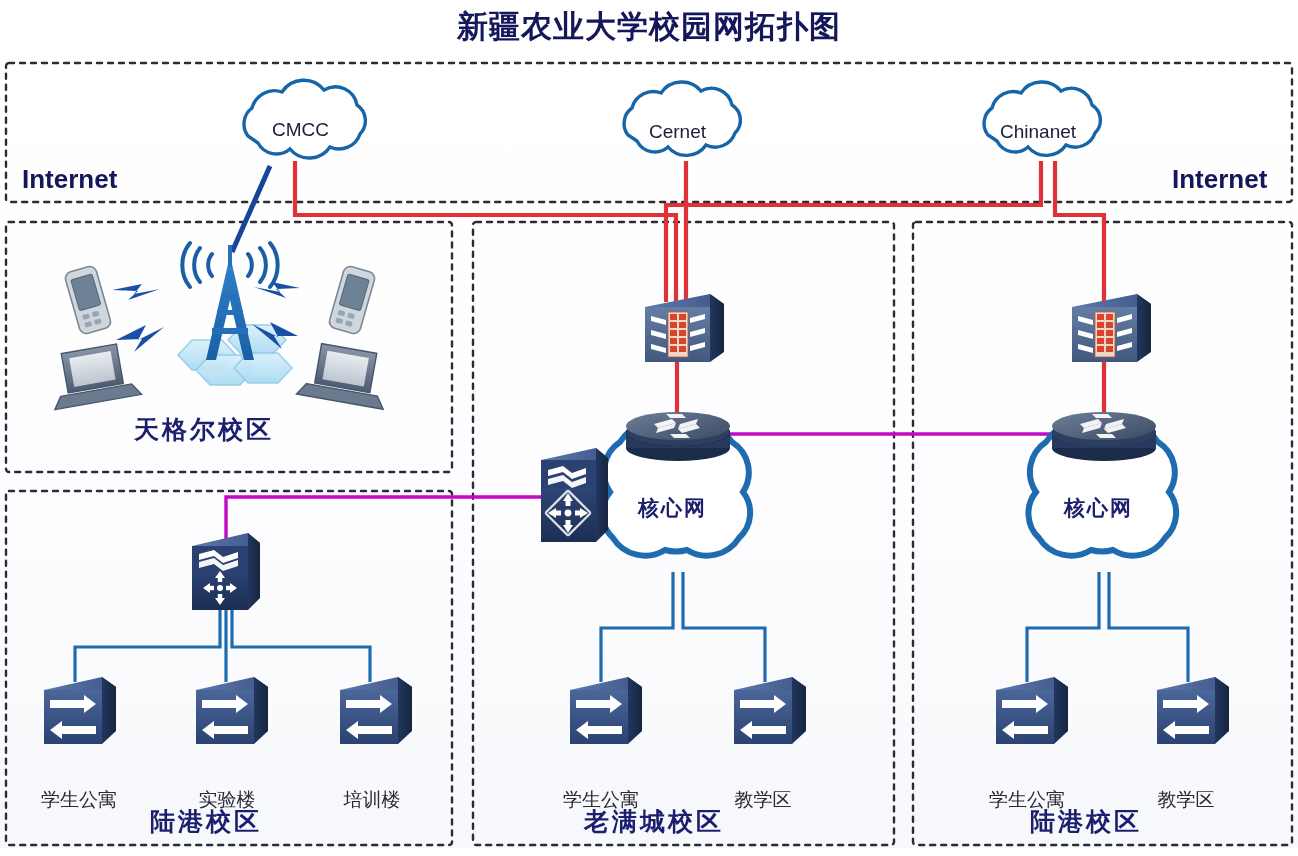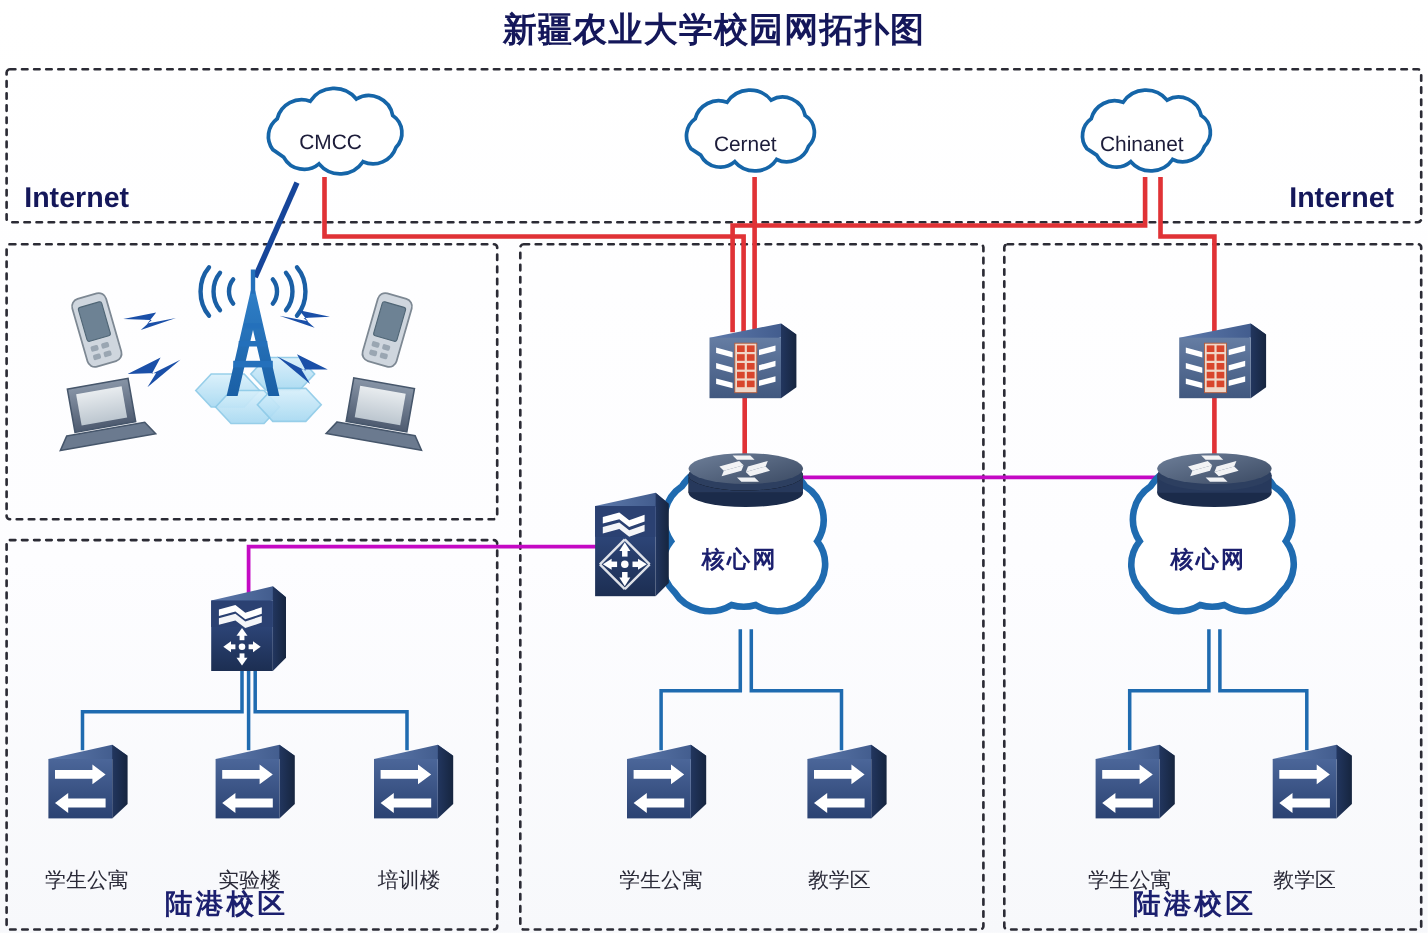--- a/index.html
+++ b/index.html
@@ -402,21 +402,23 @@
   <div class="lbl internet-lbl" style="left:22px;top:164px;">Internet</div>
   <div class="lbl internet-lbl" style="left:1172px;top:164px;">Internet</div>
 
   <div class="lbl cloud-lbl" style="left:272px;top:119px;">CMCC</div>
   <div class="lbl cloud-lbl" style="left:649px;top:121px;">Cernet</div>
   <div class="lbl cloud-lbl" style="left:1000px;top:121px;">Chinanet</div>
 
   <div class="lbl core-lbl" style="left:638px;top:494px;">核心网</div>
   <div class="lbl core-lbl" style="left:1064px;top:494px;">核心网</div>
 
+  <div class="lbl zone-title" style="left:134px;top:413px;">天格尔校区</div>
   <div class="lbl zone-title" style="left:150px;top:805px;">陆港校区</div>
+  <div class="lbl zone-title" style="left:584px;top:805px;">老满城校区</div>
   <div class="lbl zone-title" style="left:1030px;top:805px;">陆港校区</div>
 
   <div class="lbl dev-lbl" style="left:24px;top:757px;width:110px;">学生公寓</div>
   <div class="lbl dev-lbl" style="left:180px;top:757px;width:94px;">实验楼</div>
   <div class="lbl dev-lbl" style="left:325px;top:757px;width:94px;">培训楼</div>
 
   <div class="lbl dev-lbl" style="left:546px;top:757px;width:110px;">学生公寓</div>
   <div class="lbl dev-lbl" style="left:716px;top:757px;width:94px;">教学区</div>
 
   <div class="lbl dev-lbl" style="left:972px;top:757px;width:110px;">学生公寓</div>

